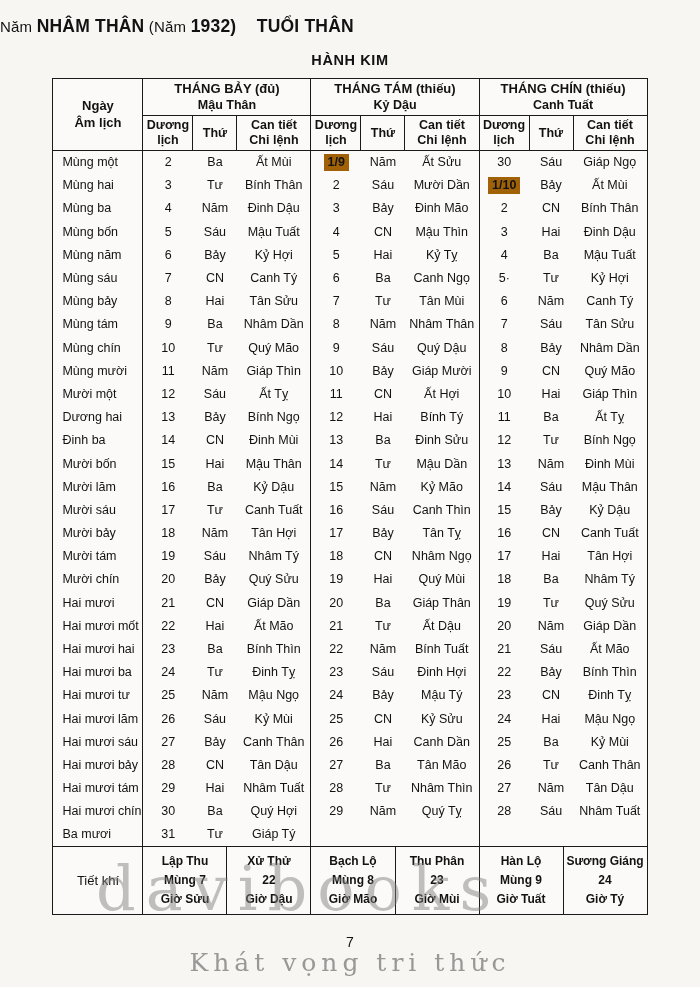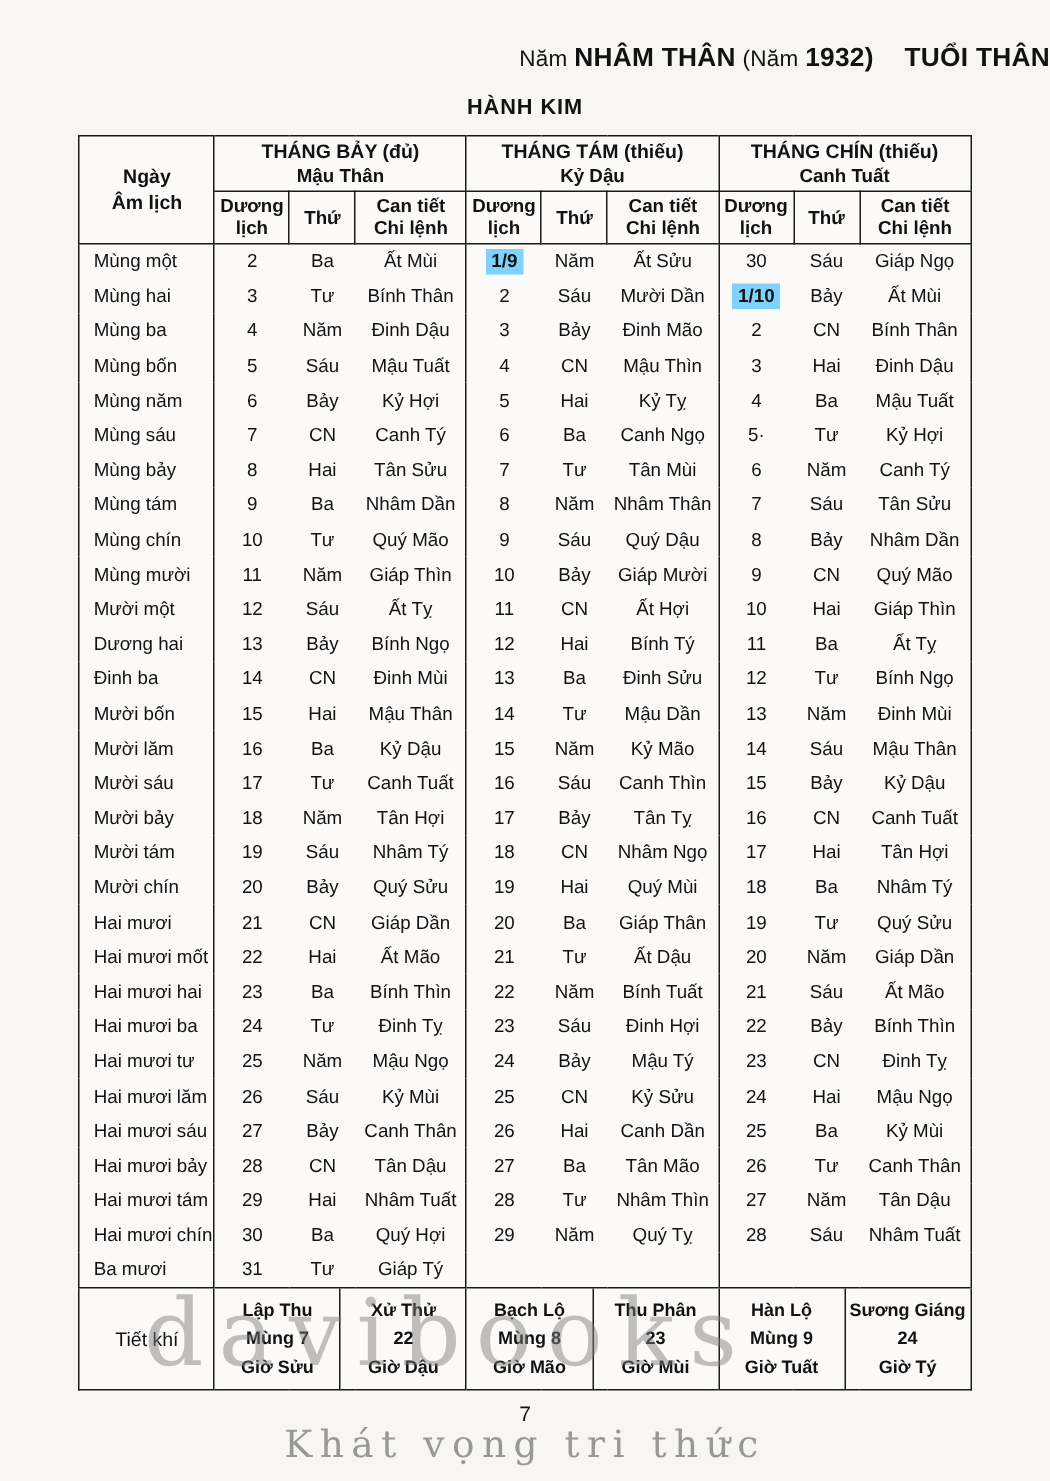--- a/index.html
+++ b/index.html
@@ -5,21 +5,21 @@
   * { box-sizing: border-box; }
   html, body { margin: 0; padding: 0; }
   body {
     width: 700px; height: 987px;
     background: #f7f6f3;
     font-family: "Liberation Sans", sans-serif;
     color: #121212;
     position: relative;
     overflow: hidden;
   }
-  .title-line { text-align: right; margin-top: 28px; font-size: 15px; letter-spacing: .2px; }
+  .title-line { text-align: left; margin-top: 16px; font-size: 15px; letter-spacing: .2px; }
   .title-line .bold-big { font-weight: bold; font-size: 17.5px; }
   .title-line .gap { margin-left: 16px; }
   .subtitle { text-align: center; font-weight: bold; font-size: 14.5px; margin-top: 15px; letter-spacing: .6px; }
 
   table.cal {
     border-collapse: collapse;
     margin: 10px auto 0;
     width: 594px;
     table-layout: fixed;
     border: 1.5px solid #1a1a1a;
@@ -28,21 +28,21 @@
   th, td { padding: 0; font-size: 12.5px; }
   .gb { border-right: 1px solid #1a1a1a; }
   thead th { border-bottom: 1px solid #1a1a1a; font-weight: bold; vertical-align: middle; }
   .day-col-h { white-space: pre-line; font-size: 13px; line-height: 1.25; }
   .month-h { height: 37px; }
   .m-name { display: block; font-size: 13px; line-height: 1.3; }
   .m-stem { display: block; font-size: 12.5px; line-height: 1.2; }
   .sub-h { border: 1px solid #1a1a1a; white-space: pre-line; height: 35px; font-size: 12.5px; line-height: 1.18; font-weight: bold; }
   tbody td { height: 23.2px; vertical-align: middle; text-align: center; }
   td.day-name { text-align: left; padding-left: 9px; }
-  .hl-box { background: #7dd3fc; font-weight: bold; padding: 1.5px 4px; display: inline-block; }
+  .hl-box { background: #a16207; font-weight: bold; padding: 1.5px 4px; display: inline-block; }
   tfoot td { border-top: 1px solid #1a1a1a; vertical-align: middle; }
   .tk-label { text-align: center; font-size: 13px; }
   .tk { padding: 0; }
   .tk-split { display: flex; align-items: stretch; }
   .tk-cell { flex: 1; text-align: center; white-space: pre-line; font-size: 12px; line-height: 1.6; padding: 5px 1px; font-weight: bold; }
   .tk-cell + .tk-cell { border-left: 1px solid #1a1a1a; }
 
   .watermark-brand {
     position: absolute; left: 96px; top: 852px;
     font-family: "DejaVu Serif", serif;

